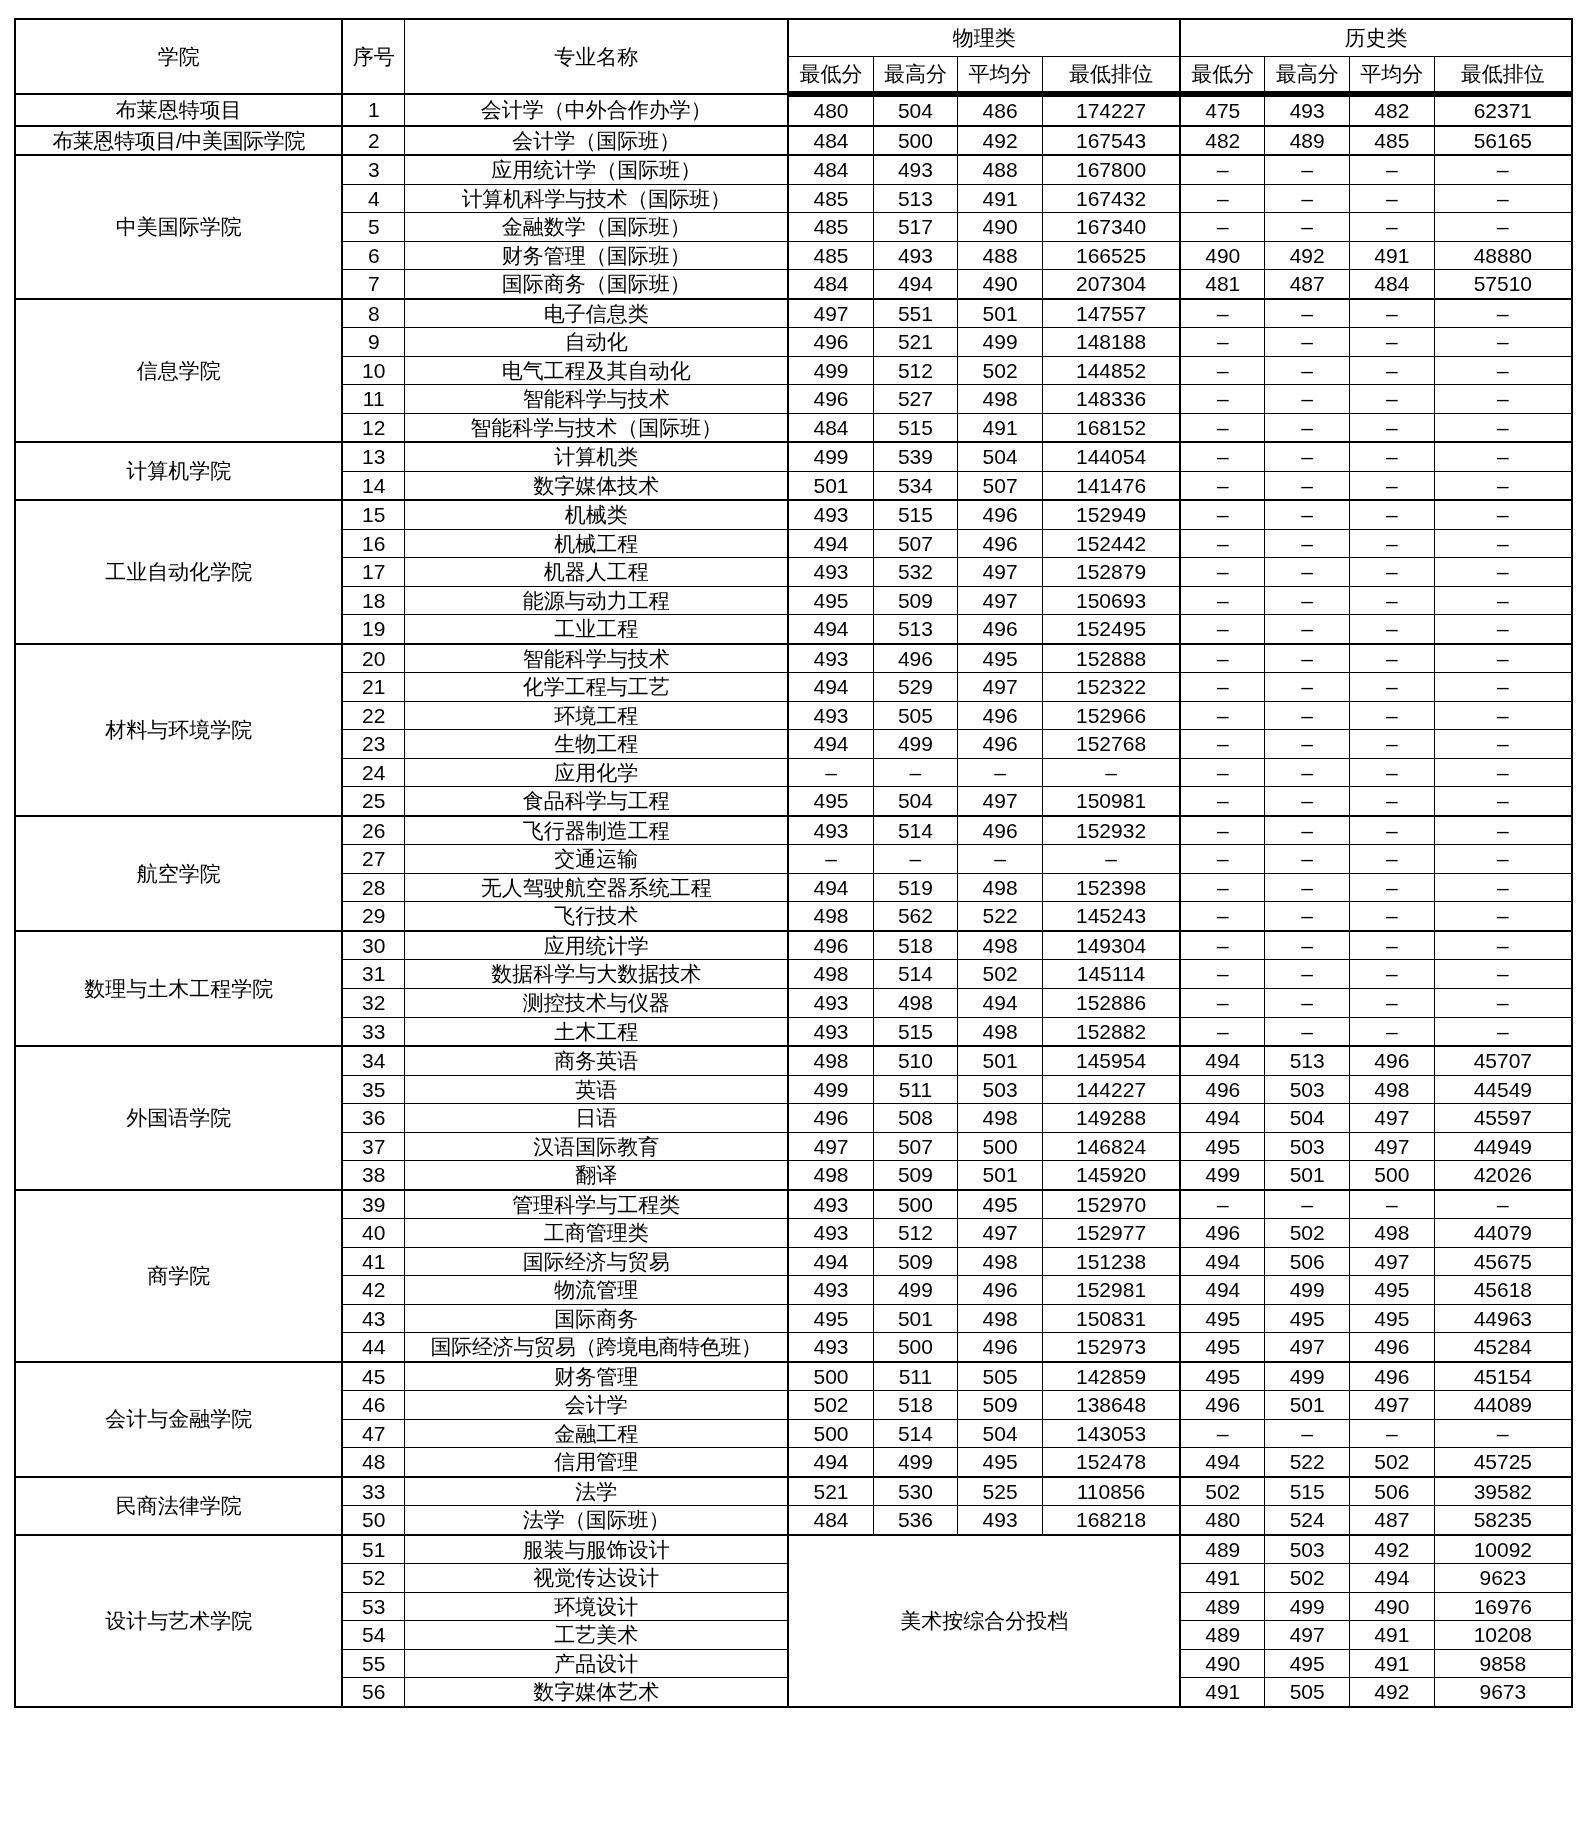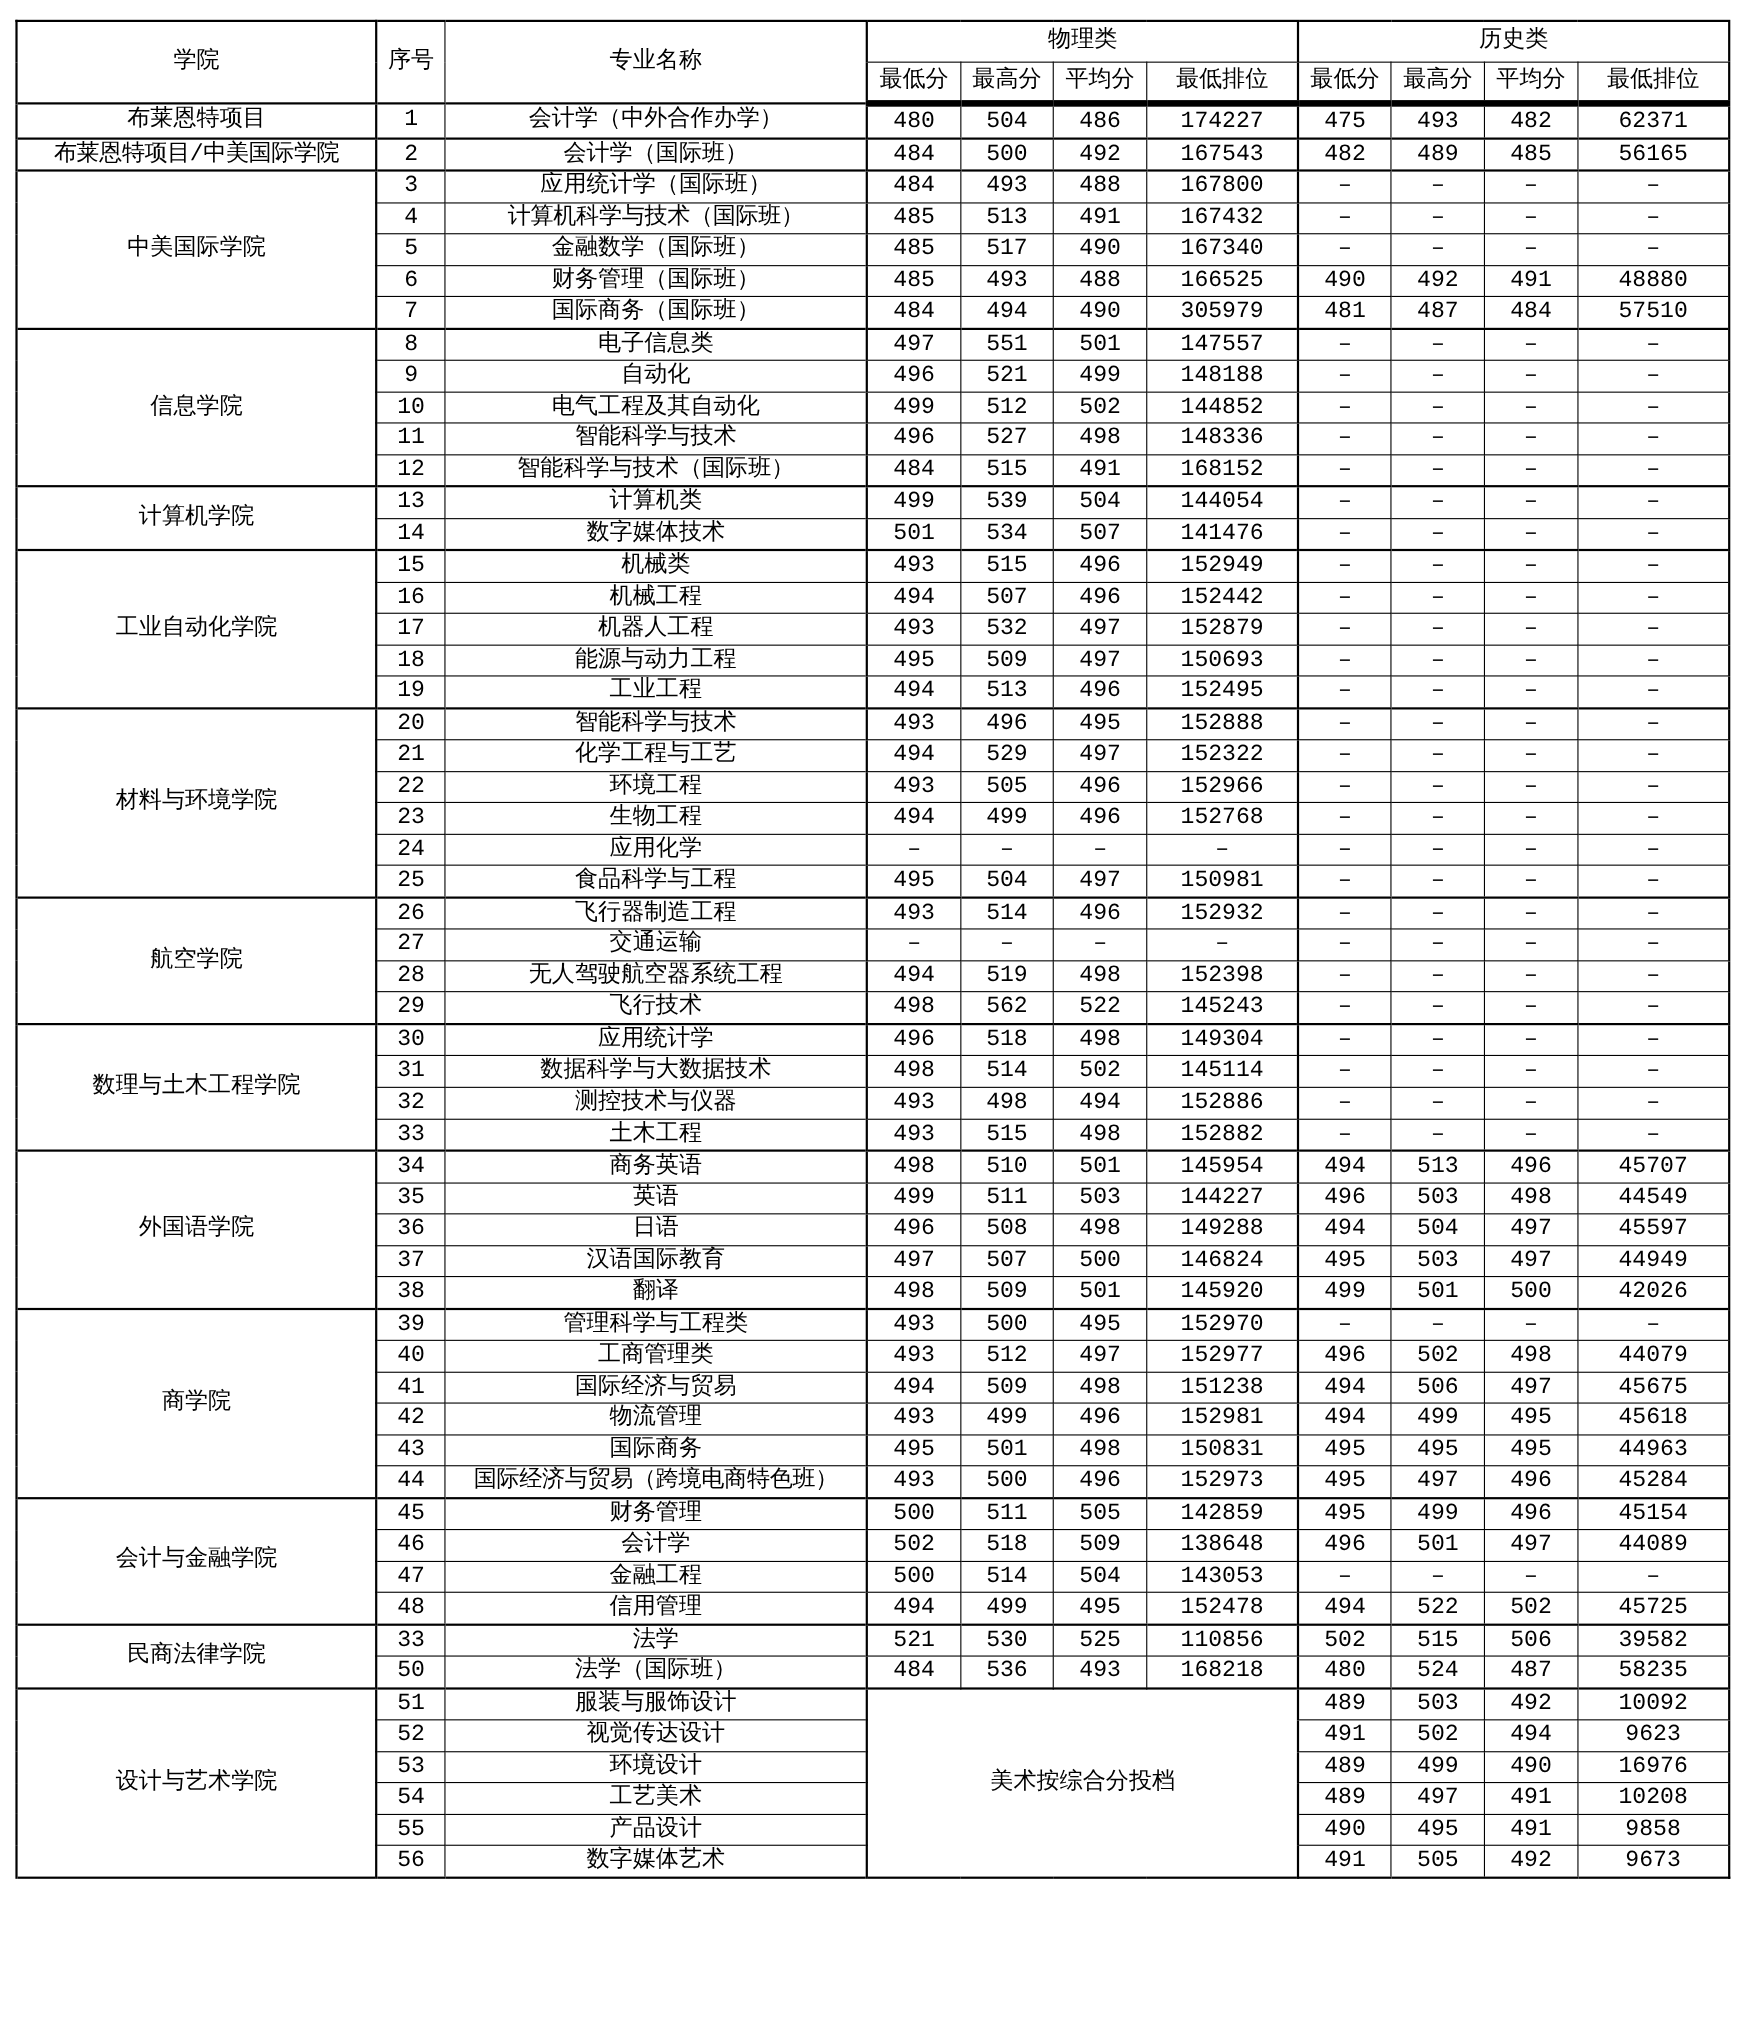--- a/index.html
+++ b/index.html
@@ -6,21 +6,20 @@
   body{
     width:1587px;
     font-family:"Liberation Sans","DejaVu Sans",sans-serif;
     color:#000000;
     -webkit-font-smoothing:antialiased;
   }
   #admission-table-wrap{
     padding:18px 14px 14px 14px;
     box-sizing:border-box;
     width:1587px;
-    font-family:Liberation Mono, monospace;
   }
   table.score-table{
     border-collapse:collapse;
     table-layout:fixed;
     width:1559px;
     border:2px solid #000;
   }
   table.score-table th,
   table.score-table td{
     border:1px solid #000;
@@ -176,21 +175,21 @@
           <td class="num">492</td>
           <td class="num">491</td>
           <td class="num col-rank-last">48880</td>
         </tr>
         <tr>
           <td class="col-no">7</td>
           <td class="col-major">国际商务（国际班）</td>
           <td class="num grp-start">484</td>
           <td class="num">494</td>
           <td class="num">490</td>
-          <td class="num">305979</td>
+          <td class="num">207304</td>
           <td class="num grp-start">481</td>
           <td class="num">487</td>
           <td class="num">484</td>
           <td class="num col-rank-last">57510</td>
         </tr>
         <tr class="college-start">
           <td class="col-college" rowspan="5">信息学院</td>
           <td class="col-no">8</td>
           <td class="col-major">电子信息类</td>
           <td class="num grp-start">497</td>

